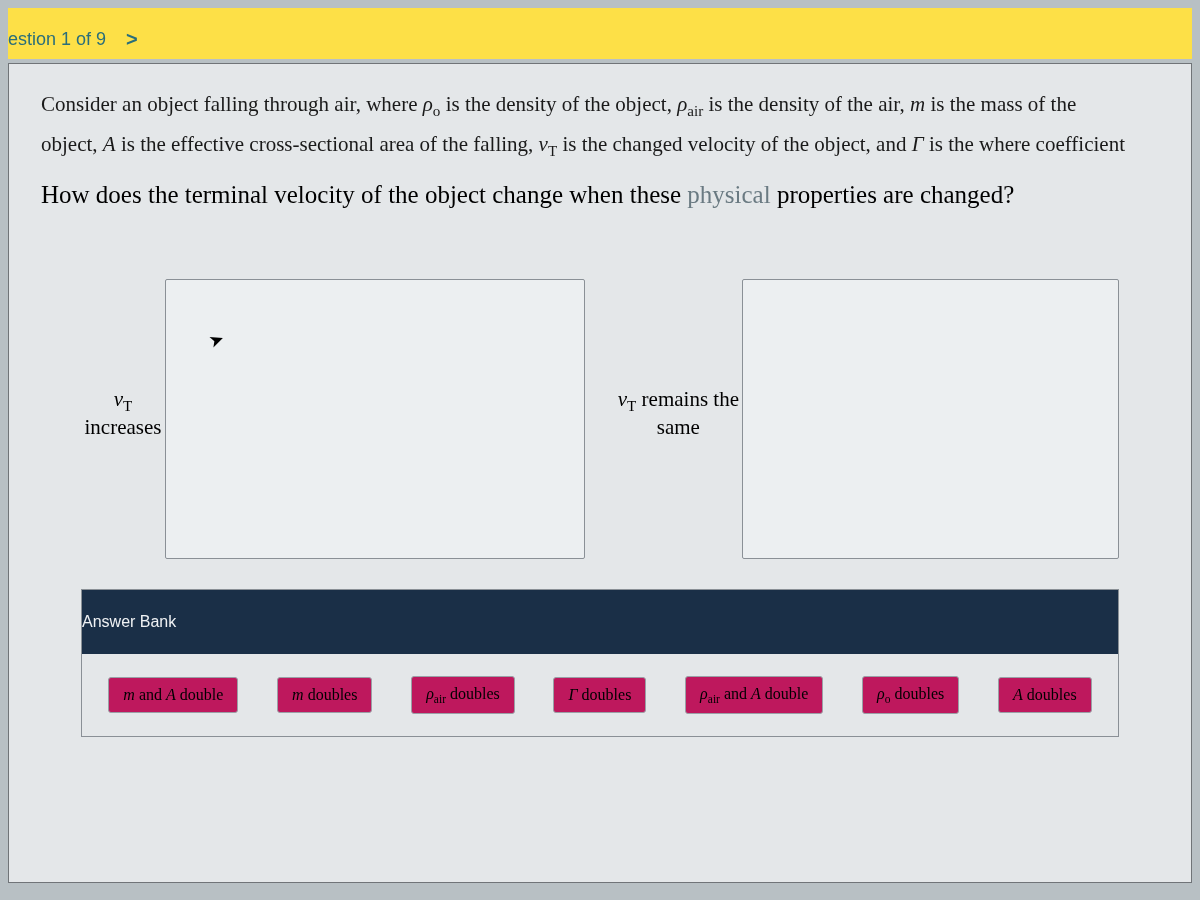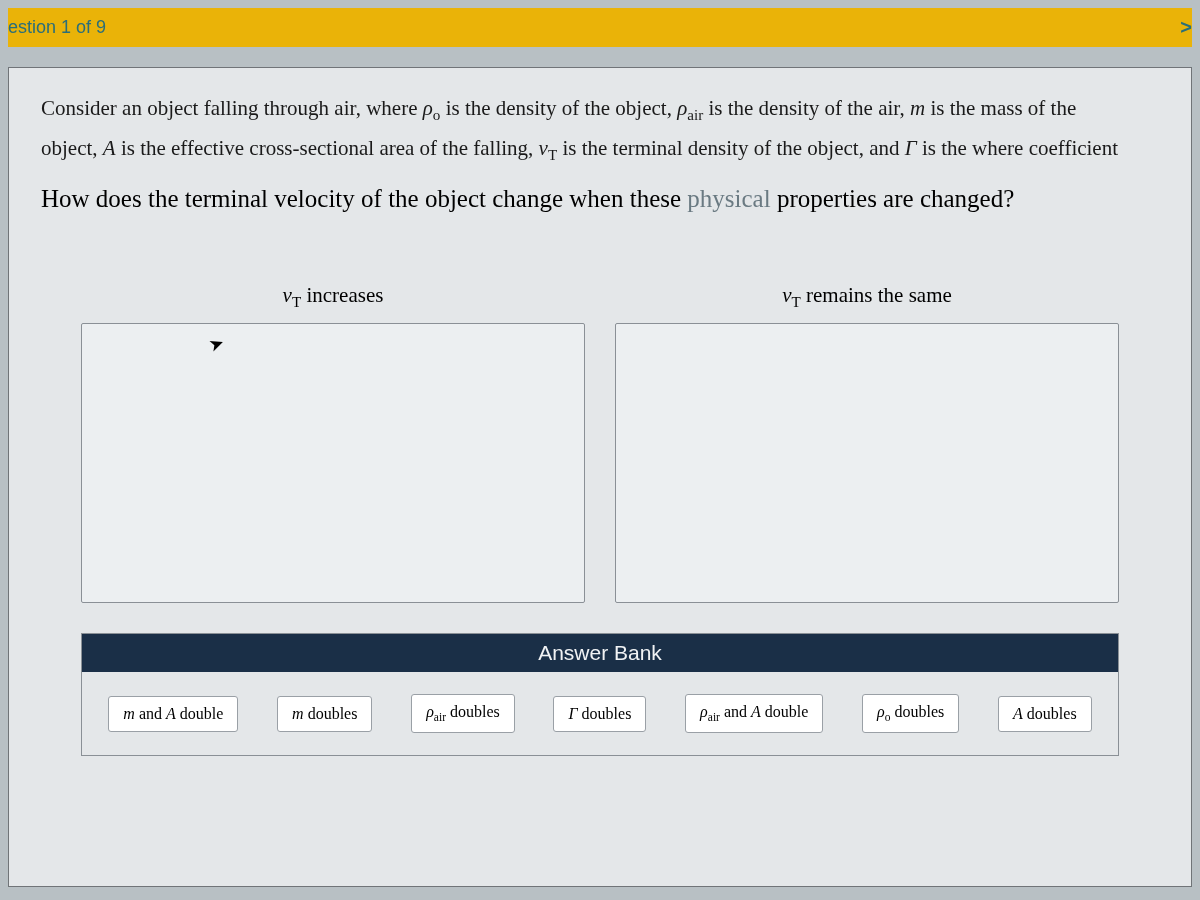--- a/index.html
+++ b/index.html
@@ -7,43 +7,42 @@
     font-family: Georgia, 'Times New Roman', serif;
     background: #b8c0c4;
     width: 1200px;
     height: 900px;
     overflow: hidden;
   }
   .outer {
     padding: 8px;
   }
   .nav-bar {
-    background: #eab308;
-    padding: 8px 0 8px 0;
+    background: #fde047;
+    padding: 20px 0 8px 0;
     font-size: 18px;
     color: #2a6e7a;
     font-family: Arial, sans-serif;
     display: flex;
     align-items: center;
     gap: 20px;
-    justify-content: space-between;
   }
   .nav-label {
     font-weight: 500;
   }
   .nav-arrow {
     color: #2a6e7a;
     font-size: 20px;
     font-weight: bold;
     cursor: pointer;
   }
   .question-card {
     background: #e4e7e9;
     border: 1px solid #707478;
-    margin-top: 20px;
+    margin-top: 4px;
     padding: 24px 32px 36px 32px;
     position: relative;
     min-height: 820px;
   }
   .prompt-text {
     font-size: 21px;
     line-height: 1.55;
     color: #1a1a1a;
   }
   .prompt-text p { margin-bottom: 4px; }
@@ -61,21 +60,21 @@
   }
   .categories {
     display: flex;
     gap: 30px;
     margin-top: 70px;
     padding: 0 40px;
   }
   .category-col {
     flex: 1;
     display: flex;
-    flex-direction: column;
+    flex-direction: row;
     align-items: center;
   }
   .cat-header {
     font-size: 21px;
     margin-bottom: 12px;
     text-align: center;
   }
   .drop-zone {
     width: 100%;
     height: 280px;
@@ -84,34 +83,34 @@
     border-radius: 2px;
   }
   .answer-bank-wrap {
     margin: 30px 40px 0 40px;
     border: 1px solid #8a9096;
     background: #e4e7e9;
   }
   .answer-bank-header {
     background: #1a2f47;
     color: #f0f2f4;
-    text-align: center;
+    text-align: left;
     font-family: Arial, sans-serif;
-    font-size: 21px;
-    padding: 7px 0;
+    font-size: 16px;
+    padding: 23px 0;
   }
   .answer-bank-body {
     display: flex;
     justify-content: space-around;
     align-items: center;
     padding: 22px 12px;
     gap: 10px;
   }
   .chip {
-    background: #ffffff;
+    background: #be185d;
     border: 1px solid #9aa0a6;
     border-radius: 3px;
     padding: 8px 14px;
     font-size: 16px;
     white-space: nowrap;
     cursor: grab;
   }
   .italic { font-style: italic; }
 </style>
 </head>
@@ -123,21 +122,21 @@
     <span class="nav-arrow">&gt;</span>
   </div>
 
   <div class="question-card">
 
     <div class="prompt-text">
       <p>
         <span>Consider an object falling through air, where </span><span class="sub-var"><span>ρ</span><span class="subscript">o</span></span><span> is the density of the object, </span><span class="sub-var"><span>ρ</span><span class="subscript">air</span></span><span> is the density of the air, </span><span class="italic">m</span><span> is the mass of the</span>
       </p>
       <p>
-        <span>object, </span><span class="italic">A</span><span> is the effective cross-sectional area of the falling, </span><span class="sub-var"><span>v</span><span class="subscript">T</span></span><span> is the terminal density of the object, and </span><span class="italic">Γ</span><span> is the where coefficient</span>
+        <span>object, </span><span class="italic">A</span><span> is the effective cross-sectional area of the falling, </span><span class="sub-var"><span>v</span><span class="subscript">T</span></span><span> is the changed velocity of the object, and </span><span class="italic">Γ</span><span> is the where coefficient</span>
       </p>
     </div>
 
     <p class="question-line">
       <span>How does the terminal velocity of the object change when these </span><span class="faded">physical</span><span> properties are changed?</span>
     </p>
 
     <span class="cursor-arrow">➤</span>
 
     <div class="categories">

